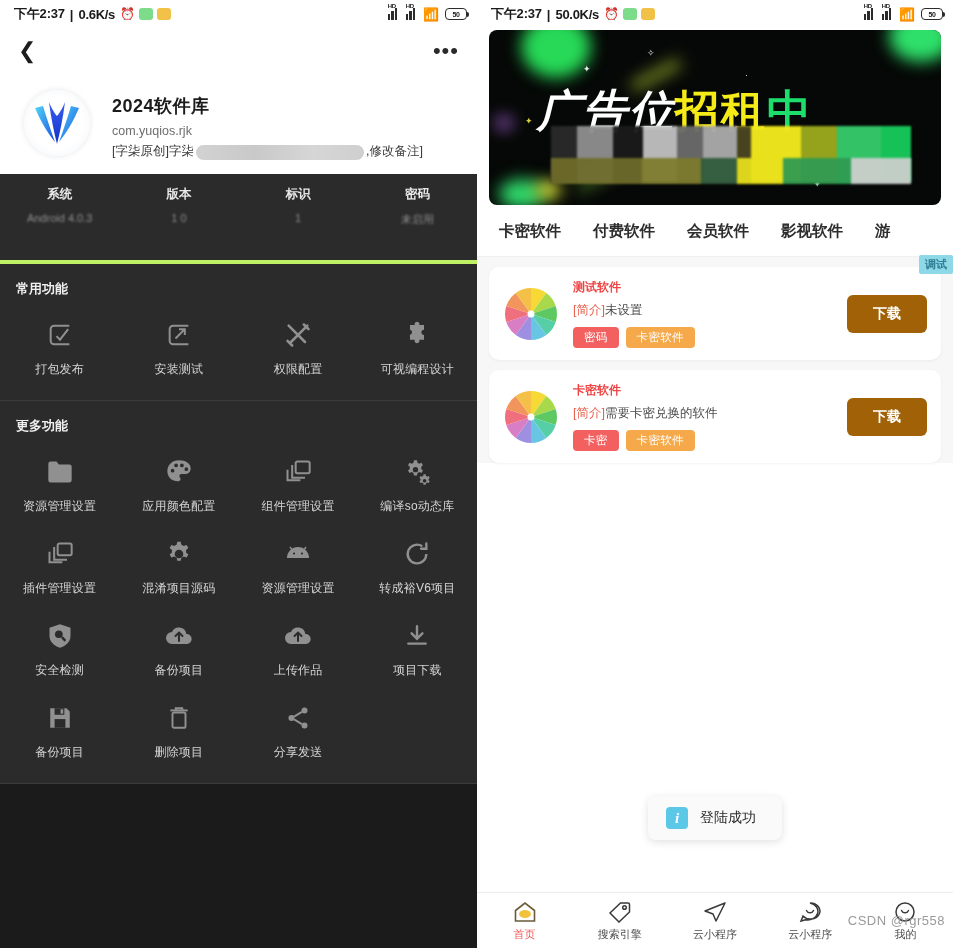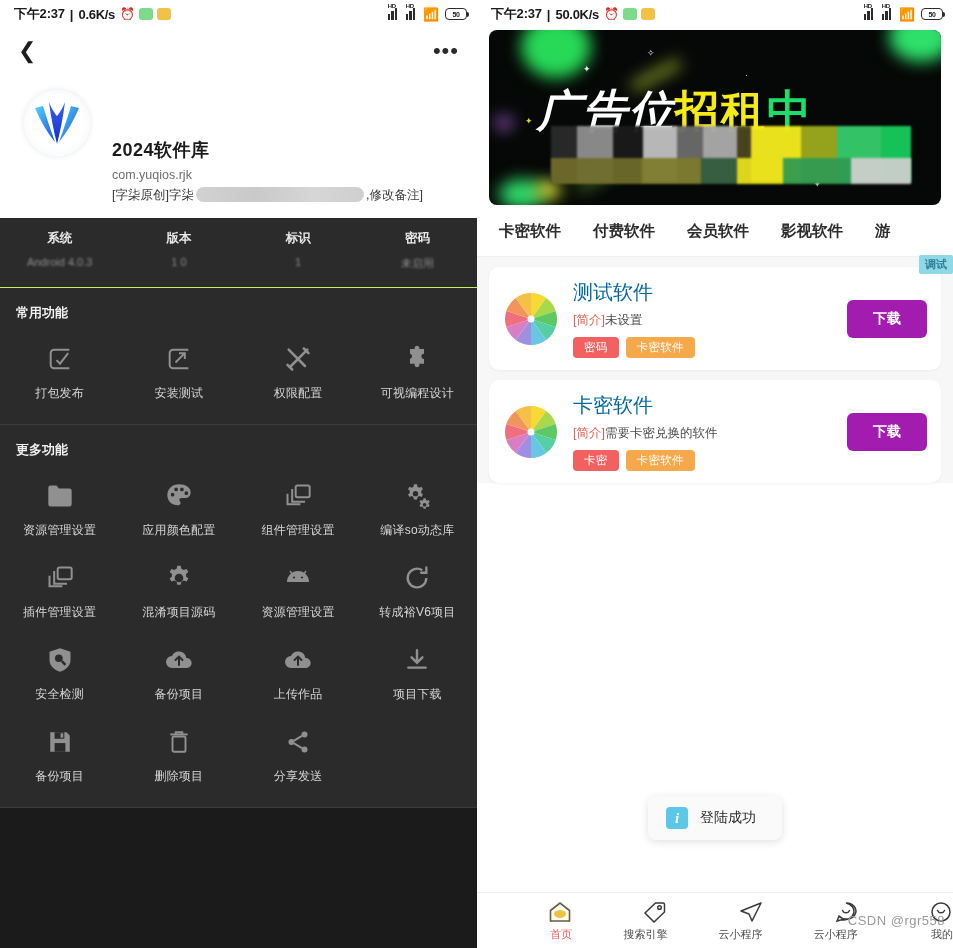--- a/index.html
+++ b/index.html
@@ -55,34 +55,34 @@
   .back-chev { font-size: 22px; color: #1d1d1d; line-height: 1; font-weight: 300; }
   .dots { margin-left: auto; font-size: 22px; color: #2a2a2a; letter-spacing: 1px; line-height: 10px; }
   .app-head { display: flex; padding: 16px 18px 14px 24px; align-items: flex-start; }
   .app-logo {
     width: 66px; height: 66px; flex: none; border-radius: 50%;
     background: radial-gradient(circle at 50% 50%, #ffffff 55%, #eef2f7 100%);
     position: relative; overflow: hidden;
     box-shadow: 0 0 6px rgba(0,0,0,.10);
   }
   .app-logo svg { position: absolute; left: 9px; top: 8px; }
-  .app-meta { margin-left: 22px; padding-top: 4px; min-width: 0; flex: 1; margin-top: 44px; }
+  .app-meta { margin-left: 22px; padding-top: 4px; min-width: 0; flex: 1; }
   .app-title { font-size: 18px; font-weight: bold; color: #1b1b1b; letter-spacing: .5px; }
   .app-pkg { font-size: 12.5px; color: #6d6d6d; margin-top: 6px; }
-  .app-note { font-size: 12.5px; color: #3a3a3a; margin-top: 5px; display: flex; align-items: flex-start; white-space: nowrap; }
+  .app-note { font-size: 12.5px; color: #3a3a3a; margin-top: 5px; display: flex; align-items: flex-end; white-space: nowrap; }
   .redacted {
     display: inline-block; height: 15px; width: 168px;
     background: linear-gradient(90deg,#d2d2d2,#c9c9c9 35%,#d6d6d6 70%,#cfcfcf);
     border-radius: 8px; margin: 0 2px; vertical-align: middle;
     filter: blur(0.6px);
   }
 
   
   .l-dark { background: #2b2b2b; }
-  .info-row { display: flex; padding: 12px 0 16px; border-bottom: 1px solid #bef264; }
+  .info-row { display: flex; padding: 12px 0 33px; border-bottom: 4px solid #bef264; }
   .info-cell { flex: 1; text-align: center; }
   .info-k { font-size: 12.5px; font-weight: bold; color: #e8e8e8; filter: blur(.35px); }
   .info-v { font-size: 11px; color: #8e8e8e; margin-top: 9px; filter: blur(.8px); }
 
   .sec-title { font-size: 13px; font-weight: bold; color: #efefef; padding: 16px 0 4px 16px; filter: blur(.4px); }
   .grid { display: flex; flex-wrap: wrap; padding: 6px 0 10px; }
   .gi { width: 25%; padding: 10px 0 12px; display: flex; flex-direction: column; align-items: center; }
   .gi-icon { height: 34px; display: flex; align-items: center; justify-content: center; opacity: .62; }
   .gi-icon svg { display: block; }
   .gi-label { font-size: 12px; color: #d5d5d5; margin-top: 9px; filter: blur(.75px); letter-spacing: .2px; }
@@ -130,34 +130,34 @@
   .tab.clip { overflow: hidden; width: 26px; padding-right: 0; }
 
   .r-body { background: #f7f7f7; padding: 10px 12px 0; position: relative; }
   .card {
     background: #fff; border-radius: 10px; display: flex; align-items: center;
     padding: 12px 14px; margin-bottom: 10px; box-shadow: 0 1px 3px rgba(0,0,0,.05);
     position: relative;
   }
   .wheel { width: 56px; height: 56px; flex: none; position: relative; }
   .card-info { margin-left: 14px; flex: 1; min-width: 0; }
-  .card-name { font-size: 20px; font-weight: normal; color: #0369a1; }
+  .card-name { font-size: 12px; font-weight: bold; color: #ef4444; }
   .card-desc { font-size: 12.5px; color: #4b4b4b; margin-top: 6px; }
   .card-desc .bracket { color: #e8604c; }
   .tags { margin-top: 8px; display: flex; gap: 7px; }
   .tag {
     font-size: 11.5px; color: #fff; padding: 3px 11px; border-radius: 4px;
     filter: blur(.5px); letter-spacing: .3px;
   }
   .tag.red { background: #f2605f; }
   .tag.orange { background: #f5a council; }
   .tag.orange { background: #f6a council; }
   .tag.orange { background: #f6a94a; }
   .dl-btn {
-    background: #a21caf; color: #fff; font-size: 14px; font-weight: bold;
+    background: #a16207; color: #fff; font-size: 14px; font-weight: bold;
     border: none; border-radius: 6px; width: 80px; height: 38px;
     filter: blur(.3px); cursor: pointer;
   }
   .debug-badge {
     position: absolute; right: -12px; top: -12px;
     background: #8fd8e8; color: #2e7f96; font-size: 11px; font-weight: bold;
     padding: 2px 6px; border-radius: 2px; filter: blur(.7px);
   }
 
   .toast {
@@ -173,21 +173,21 @@
     display: flex; align-items: center; justify-content: center;
     font-family: "Liberation Serif", serif;
   }
   .toast-txt { font-size: 14px; color: #2a2a2a; filter: blur(.4px); }
 
   .bottom-nav {
     position: absolute; left: 0; right: 0; bottom: 0; height: 56px;
     background: #fff; border-top: 1px solid #ededed;
     display: flex; align-items: center;
   }
-  .bn { flex: 1; display: flex; flex-direction: column; align-items: flex-end; gap: 3px; }
+  .bn { flex: 1; display: flex; flex-direction: column; align-items: center; gap: 3px; }
   .bn-ico { height: 24px; display: flex; align-items: center; justify-content: center; }
   .bn-lbl { font-size: 11px; color: #4a4a4a; filter: blur(.6px); }
   .bn.active .bn-lbl { color: #ef5b5b; }
 
   .watermark {
     position: absolute; right: 8px; bottom: 20px; font-size: 13px;
     color: #9a9a9a; font-family: "Liberation Sans", sans-serif; letter-spacing: .5px;
   }
 </style>
 </head>

